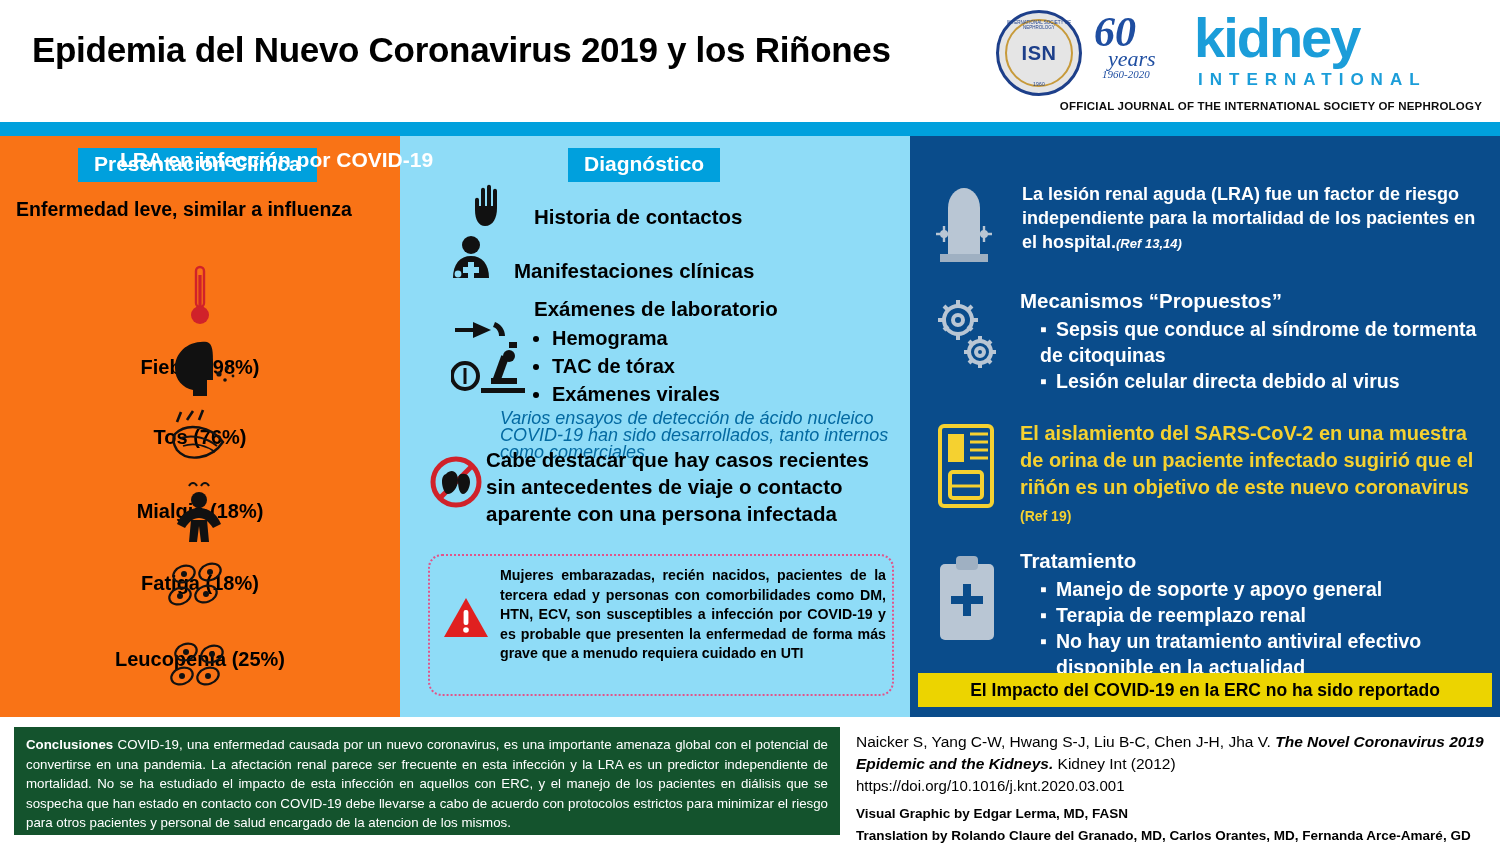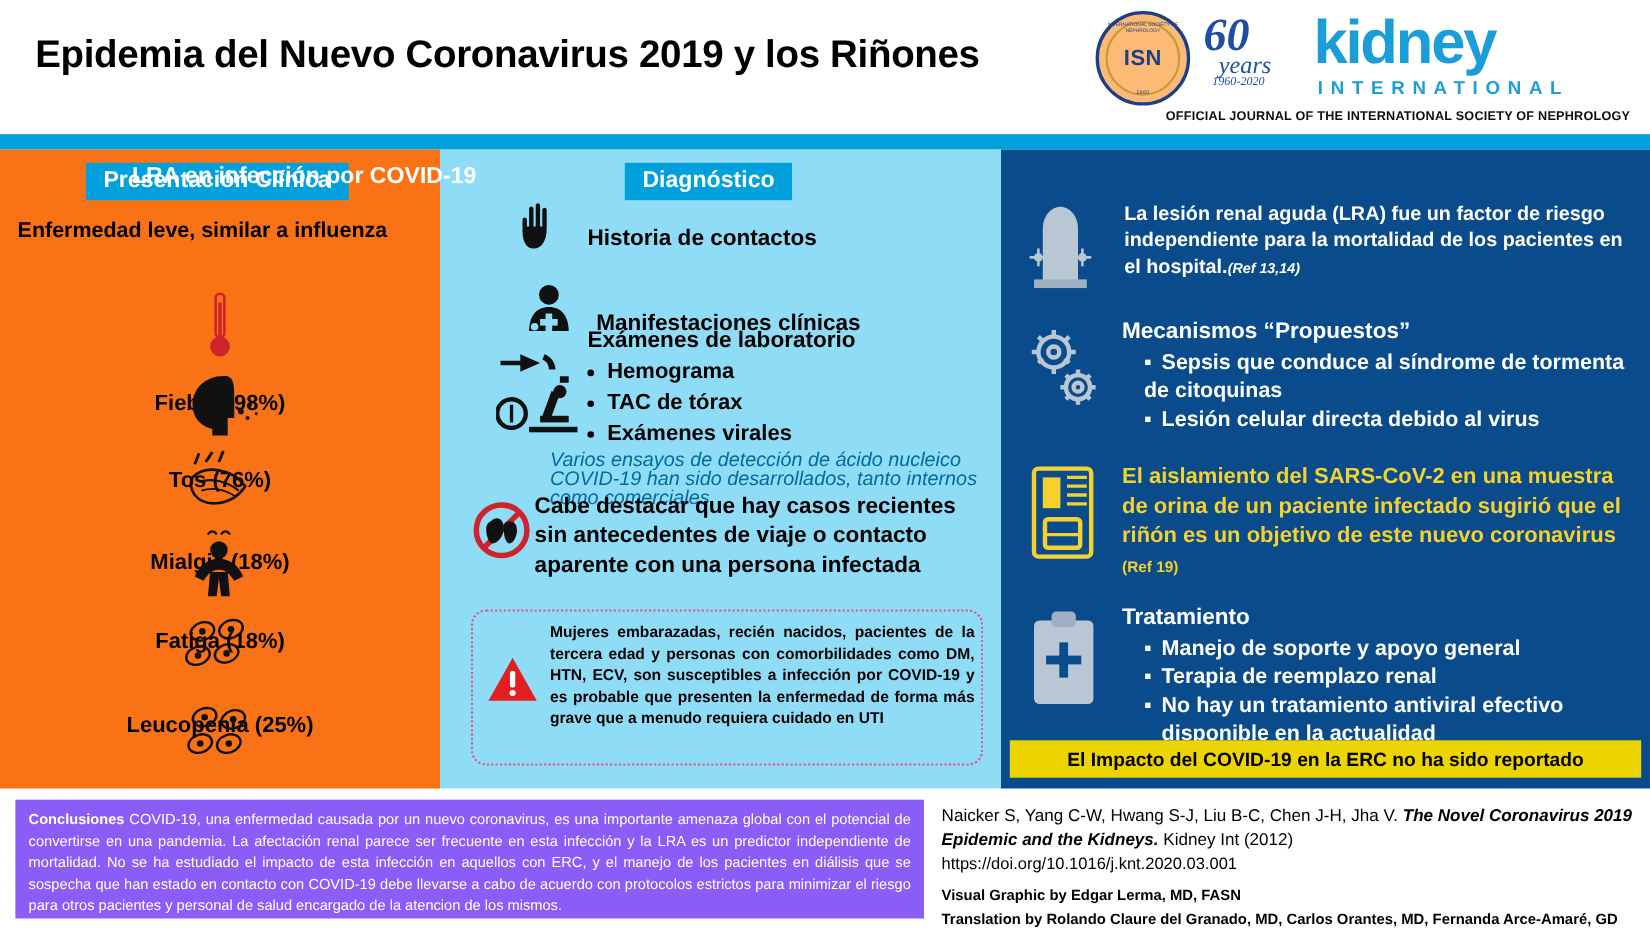--- a/index.html
+++ b/index.html
@@ -21,21 +21,21 @@
     font-size: 35px; font-weight: bold; color: #000;
     letter-spacing: -0.3px;
   }
   .logo-block {
     position: absolute; right: 14px; top: 8px; width: 520px; height: 110px;
   }
   .isn-seal {
     position: absolute; left: 30px; top: 2px; width: 86px; height: 86px;
     border-radius: 50%;
     border: 3px solid #1d3f8a;
-    background: #fdba74;
+    background: #e5e5e5;
     display: flex; align-items: center; justify-content: center;
   }
   .isn-seal .inner {
     width: 68px; height: 68px; border-radius: 50%;
     border: 2px solid #c79a3a;
     display: flex; align-items: center; justify-content: center;
     position: relative;
   }
   .isn-seal .isn-text {
     font-size: 20px; font-weight: bold; color: #1d3f8a; letter-spacing: 0.5px;
@@ -184,21 +184,21 @@
     color: #000; font-weight: bold; font-size: 17.5px;
   }
 
   
   .footer {
     position: absolute; left: 0; top: 717px; width: 1500px; height: 127px;
     background: #ffffff;
   }
   .foot-blue {
     position: absolute; left: 14px; top: 10px; width: 826px; height: 108px;
-    background: #8b5cf6; color: #ffffff;
+    background: #14532d; color: #ffffff;
     padding: 8px 12px;
     font-size: 13.3px; line-height: 19.5px;
     text-align: justify;
   }
   .foot-blue b { font-weight: bold; }
   .foot-right {
     position: absolute; left: 856px; top: 14px; width: 636px;
     font-size: 15.5px; color: #000; line-height: 22px;
   }
   .foot-right .cite-bold-italic { font-weight: bold; font-style: italic; }
@@ -333,21 +333,21 @@
 
     <div class="mid-item" style="left:448px; top:46px; width:450px;">
       <div class="mid-ic">
         <svg width="44" height="48" viewBox="0 0 44 48">
           <path d="M6 28 L6 18 C6 15 10 15 10 18 L10 24 L12 24 L12 8 C12 5 16 5 16 8 L16 24 L18 24 L18 5 C18 2 22 2 22 5 L22 24 L24 24 L24 9 C24 6 28 6 28 9 L28 26 C28 36 24 44 16 44 C10 44 6 38 6 28 Z" fill="#111"></path>
         </svg>
       </div>
       <div class="mid-tx">Historia de contactos</div>
     </div>
 
-    <div class="mid-item" style="left:456px; top:98px; width:450px;margin-top:23px;">
+    <div class="mid-item" style="left:428px; top:98px; width:450px;">
       <div class="mid-ic">
         <svg width="46" height="50" viewBox="0 0 46 50">
           <circle cx="23" cy="11" r="9" fill="#111"></circle>
           <path d="M23 22 C12 22 5 30 5 44 L41 44 C41 30 34 22 23 22 Z" fill="#111"></path>
           <rect x="20" y="28" width="6" height="16" fill="#8fdcf7"></rect>
           <rect x="15" y="33" width="16" height="6" fill="#8fdcf7"></rect>
           <circle cx="10" cy="40" r="3.4" fill="#8fdcf7"></circle>
         </svg>
       </div>
       <div class="mid-tx">Manifestaciones clínicas</div>

